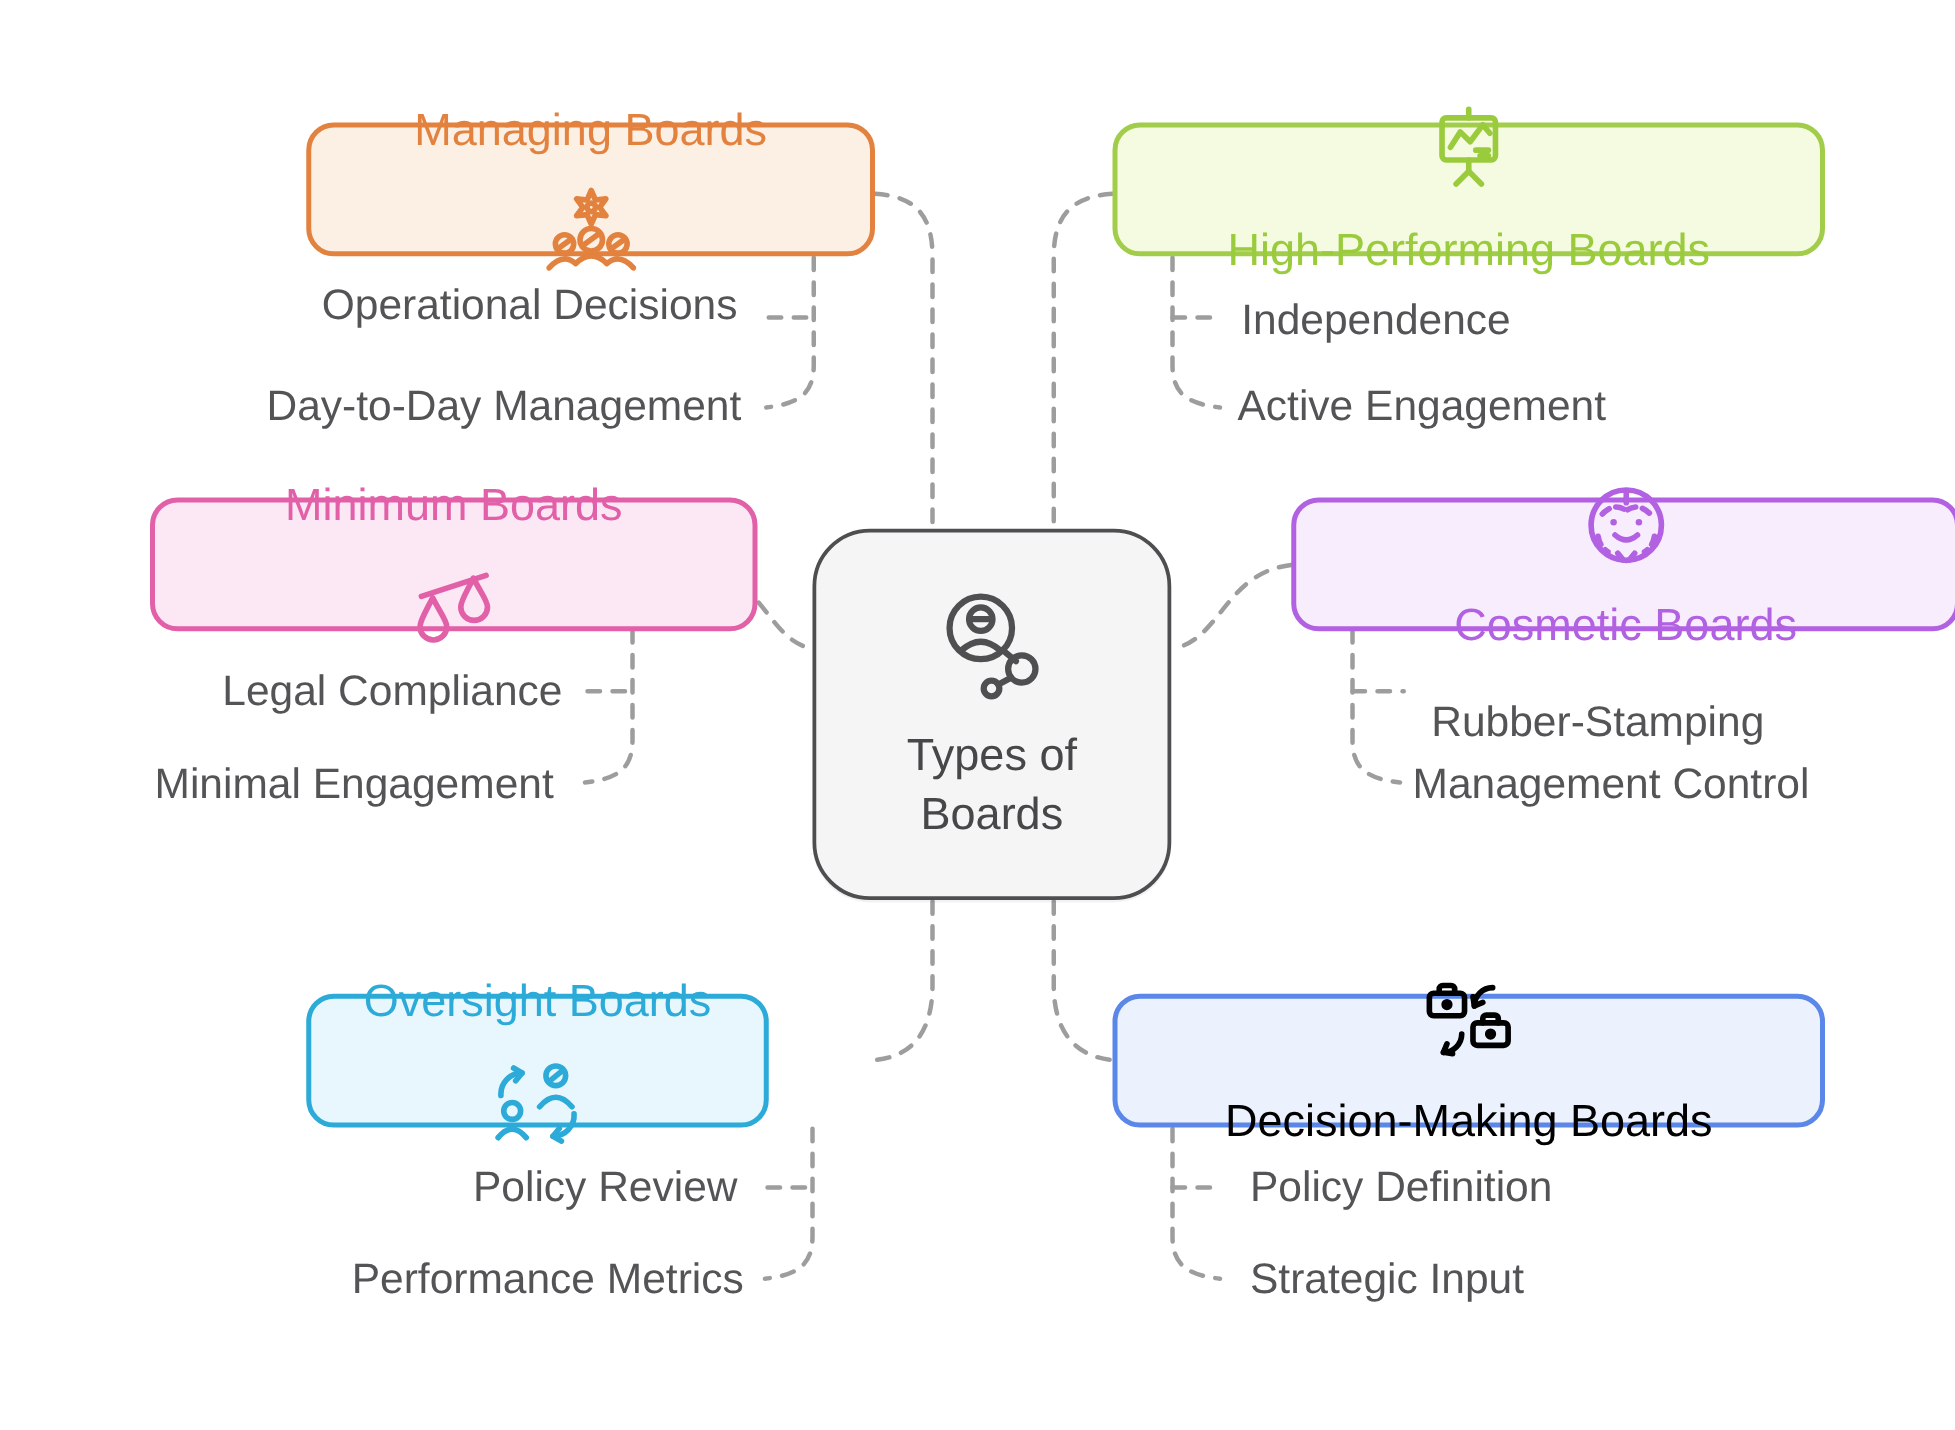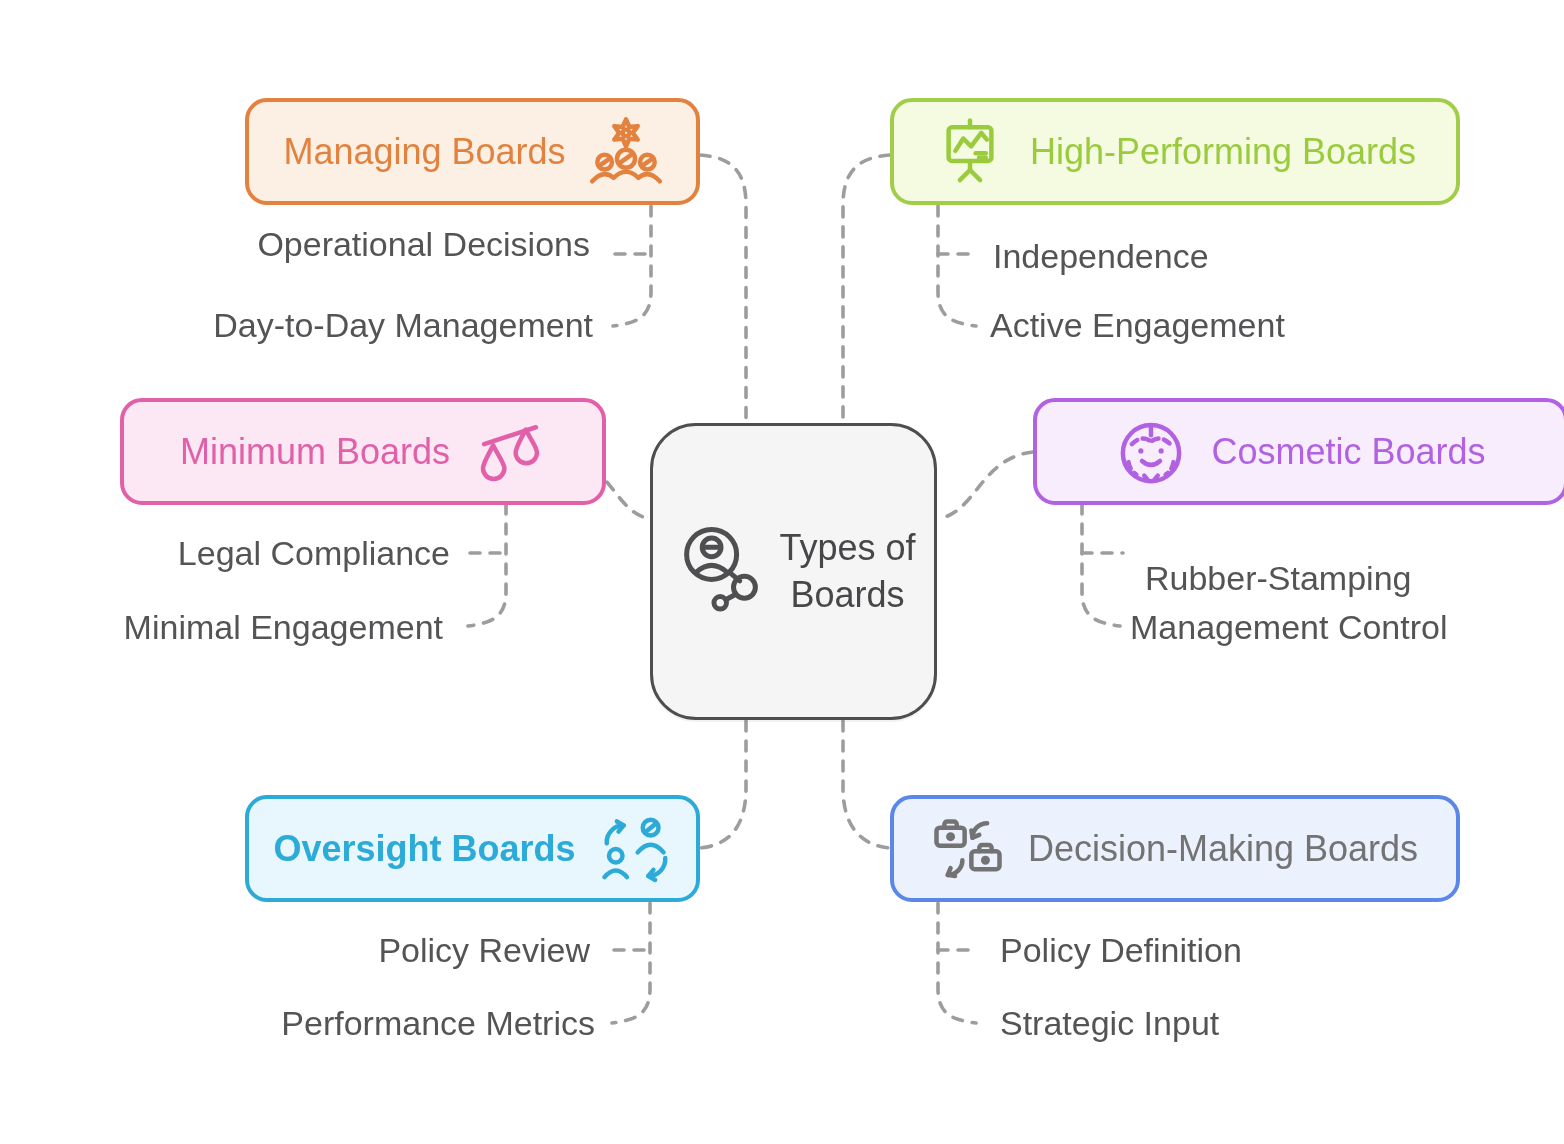--- a/index.html
+++ b/index.html
@@ -7,41 +7,41 @@
     position:relative;width:1564px;height:1144px;background:#ffffff;overflow:hidden;
     font-family:"Liberation Sans","DejaVu Sans",sans-serif;
   }
   svg.connectors{position:absolute;left:0;top:0;}
   .connectors path{fill:none;stroke:#9d9d9d;stroke-width:3.6;stroke-dasharray:10 10;stroke-linecap:round;}
 
   .branch{
     position:absolute;height:107px;box-sizing:border-box;
     display:flex;align-items:center;justify-content:center;gap:24px;
     border:4px solid;border-radius:22px;
-    font-size:36px;font-weight:500;white-space:nowrap;
+    font-size:36px;font-weight:500;white-space:nowrap;flex-direction:column;
   }
   .branch .icon{display:flex;align-items:center;}
   .branch .icon svg{display:block;}
 
   .managing  {color:#e2823e;border-color:#e2823e;background:#fcf0e4;}
   .high      {color:#9acb3d;border-color:#a2cd4a;background:#f5fbe0;}
   .minimum   {color:#e160a8;border-color:#e160a8;background:#fce7f4;}
   .cosmetic  {color:#b161e2;border-color:#b161e2;background:#f8edfd;}
   .oversight {color:#2caad8;border-color:#2caad8;background:#e7f7fd;}
-  .decision  {color:#737373;border-color:#5b87e8;background:#ebf1fd;text-align:right;}
+  .decision  {color:#000000;border-color:#5b87e8;background:#ebf1fd;text-align:right;}
 
   .sublabel{
     position:absolute;font-size:34px;font-weight:500;color:#545456;
     line-height:48px;white-space:nowrap;
   }
 
   .center-node{
     position:absolute;left:650px;top:423px;width:287px;height:297px;box-sizing:border-box;
     background:#f5f5f6;border:3.5px solid #4e4e50;border-radius:46px;
-    display:flex;flex-direction:row;align-items:center;justify-content:center;gap:8px;
+    display:flex;flex-direction:column;align-items:center;justify-content:center;gap:8px;
     box-shadow:0 2px 0 rgba(0,0,0,0.05);
   }
   .center-text{font-size:36px;font-weight:500;color:#474749;text-align:center;line-height:1.3;}
 </style>
 </head>
 <body>
 
 <div class="canvas">
 
   <svg class="connectors" width="1564" height="1144" viewBox="0 0 1564 1144">
@@ -126,21 +126,21 @@
         <path d="M24,40 Q32,47 40,40"></path>
         <path d="M12,41 Q13,48 19,52" stroke-dasharray="6 5"></path>
         <path d="M52,41 Q51,48 45,52" stroke-dasharray="6 5"></path>
         <path d="M26,53 L30,58" stroke-dasharray="6 5"></path>
         <path d="M38,53 L34,58" stroke-dasharray="6 5"></path>
       </svg>
     </span>
     <span>Cosmetic Boards</span>
   </div>
 
-  <div class="branch oversight" style="left:245px;top:795px;width:455px;font-weight:bold;">
+  <div class="branch oversight" style="left:245px;top:795px;width:370px;">
     <span>Oversight Boards</span>
     <span class="icon">
       <svg width="72" height="72" viewBox="0 0 64 64" fill="none" stroke="currentColor" stroke-width="4" stroke-linecap="round" stroke-linejoin="round">
         <circle cx="45" cy="13" r="7"></circle>
           <path d="M41,16.5 L49.5,9.5"></path>
         <path d="M33.5,35 Q45,21.5 56.5,35"></path>
         <circle cx="14" cy="38" r="6"></circle>
         <path d="M4,57 Q14,45 24,57"></path>
         <path d="M6,27 A15,15 0 0 1 21,11"></path>
         <path d="M21,11 l-6,-3.5 M21,11 l-4.5,5.5"></path>

